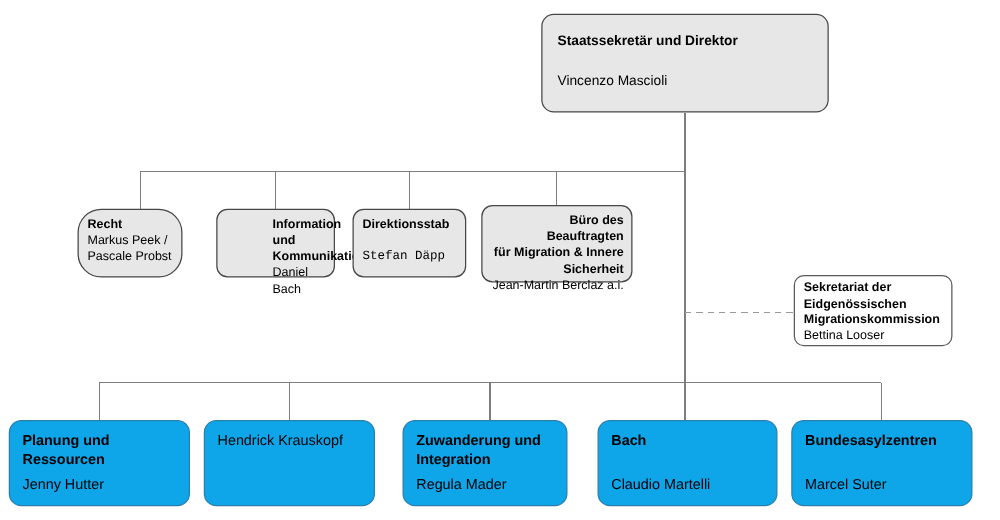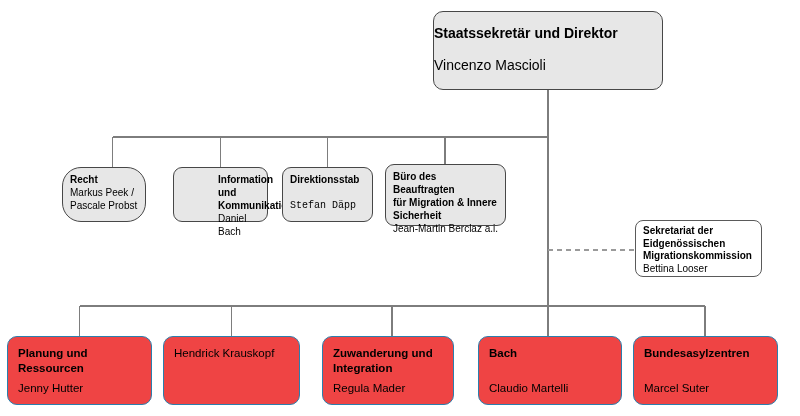--- a/index.html
+++ b/index.html
@@ -21,39 +21,39 @@
     position: absolute;
     box-sizing: border-box;
     background: #e7e7e7;
     border: 1.4px solid #474747;
     border-radius: 10px;
   }
   .box-title { font-weight: bold; white-space: pre-line; }
   .box-name  { white-space: pre-line; }
 
   
-  .root-box { padding: 14px 12px 0 0; font-size: 14px; line-height: 15px; }
+  .root-box { padding: 14px 12px 0 12px; font-size: 11px; line-height: 15px; }
   .root-box .box-name { margin-top: 17px; }
 
   
   .staff-box { padding: 5px 6px 0 7px; font-size: 10px; line-height: 13px; border-radius: 9px; }
   .staff-box.gap-name .box-name { margin-top: 13px; font-family: Liberation Mono, monospace; }
 
   
   .secretariat-box {
     background: #ffffff;
     border: 1px solid #5a5a5a;
     border-radius: 8px;
     padding: 4px 17px 0 7px;
     font-size: 10px; line-height: 12.5px;
   }
 
   
   .division-box {
-    background: #ef4444;
+    background: #0ea5e9;
     border: 1.6px solid #2b7fad;
     border-radius: 10px;
     padding: 9px 10px;
     font-size: 11.5px; line-height: 14.5px;
     display: flex;
     flex-direction: column;
     justify-content: space-between;
   }
 </style>
 </head>
@@ -96,21 +96,21 @@
     <div class="box-title">Information und
 Kommunikation</div>
     <div class="box-name">Daniel Bach</div>
   </div>
 
   <div class="box staff-box gap-name" style="left:282px; top:167px; width:91px; height:55px;">
     <div class="box-title">Direktionsstab</div>
     <div class="box-name">Stefan Däpp</div>
   </div>
 
-  <div class="box staff-box" style="left:385px; top:164px; width:121px; height:62px;">
+  <div class="box staff-box" style="left:385px; top:164px; width:121px; height:62px;text-align:right;">
     <div class="box-title">Büro des Beauftragten
 für Migration &amp; Innere
 Sicherheit</div>
     <div class="box-name">Jean-Martin Berclaz a.i.</div>
   </div>
 
   <div class="box secretariat-box" style="left:635px; top:220px; width:127px; height:57px;">
     <div class="box-title">Sekretariat der
 Eidgenössischen
 Migrationskommission</div>

